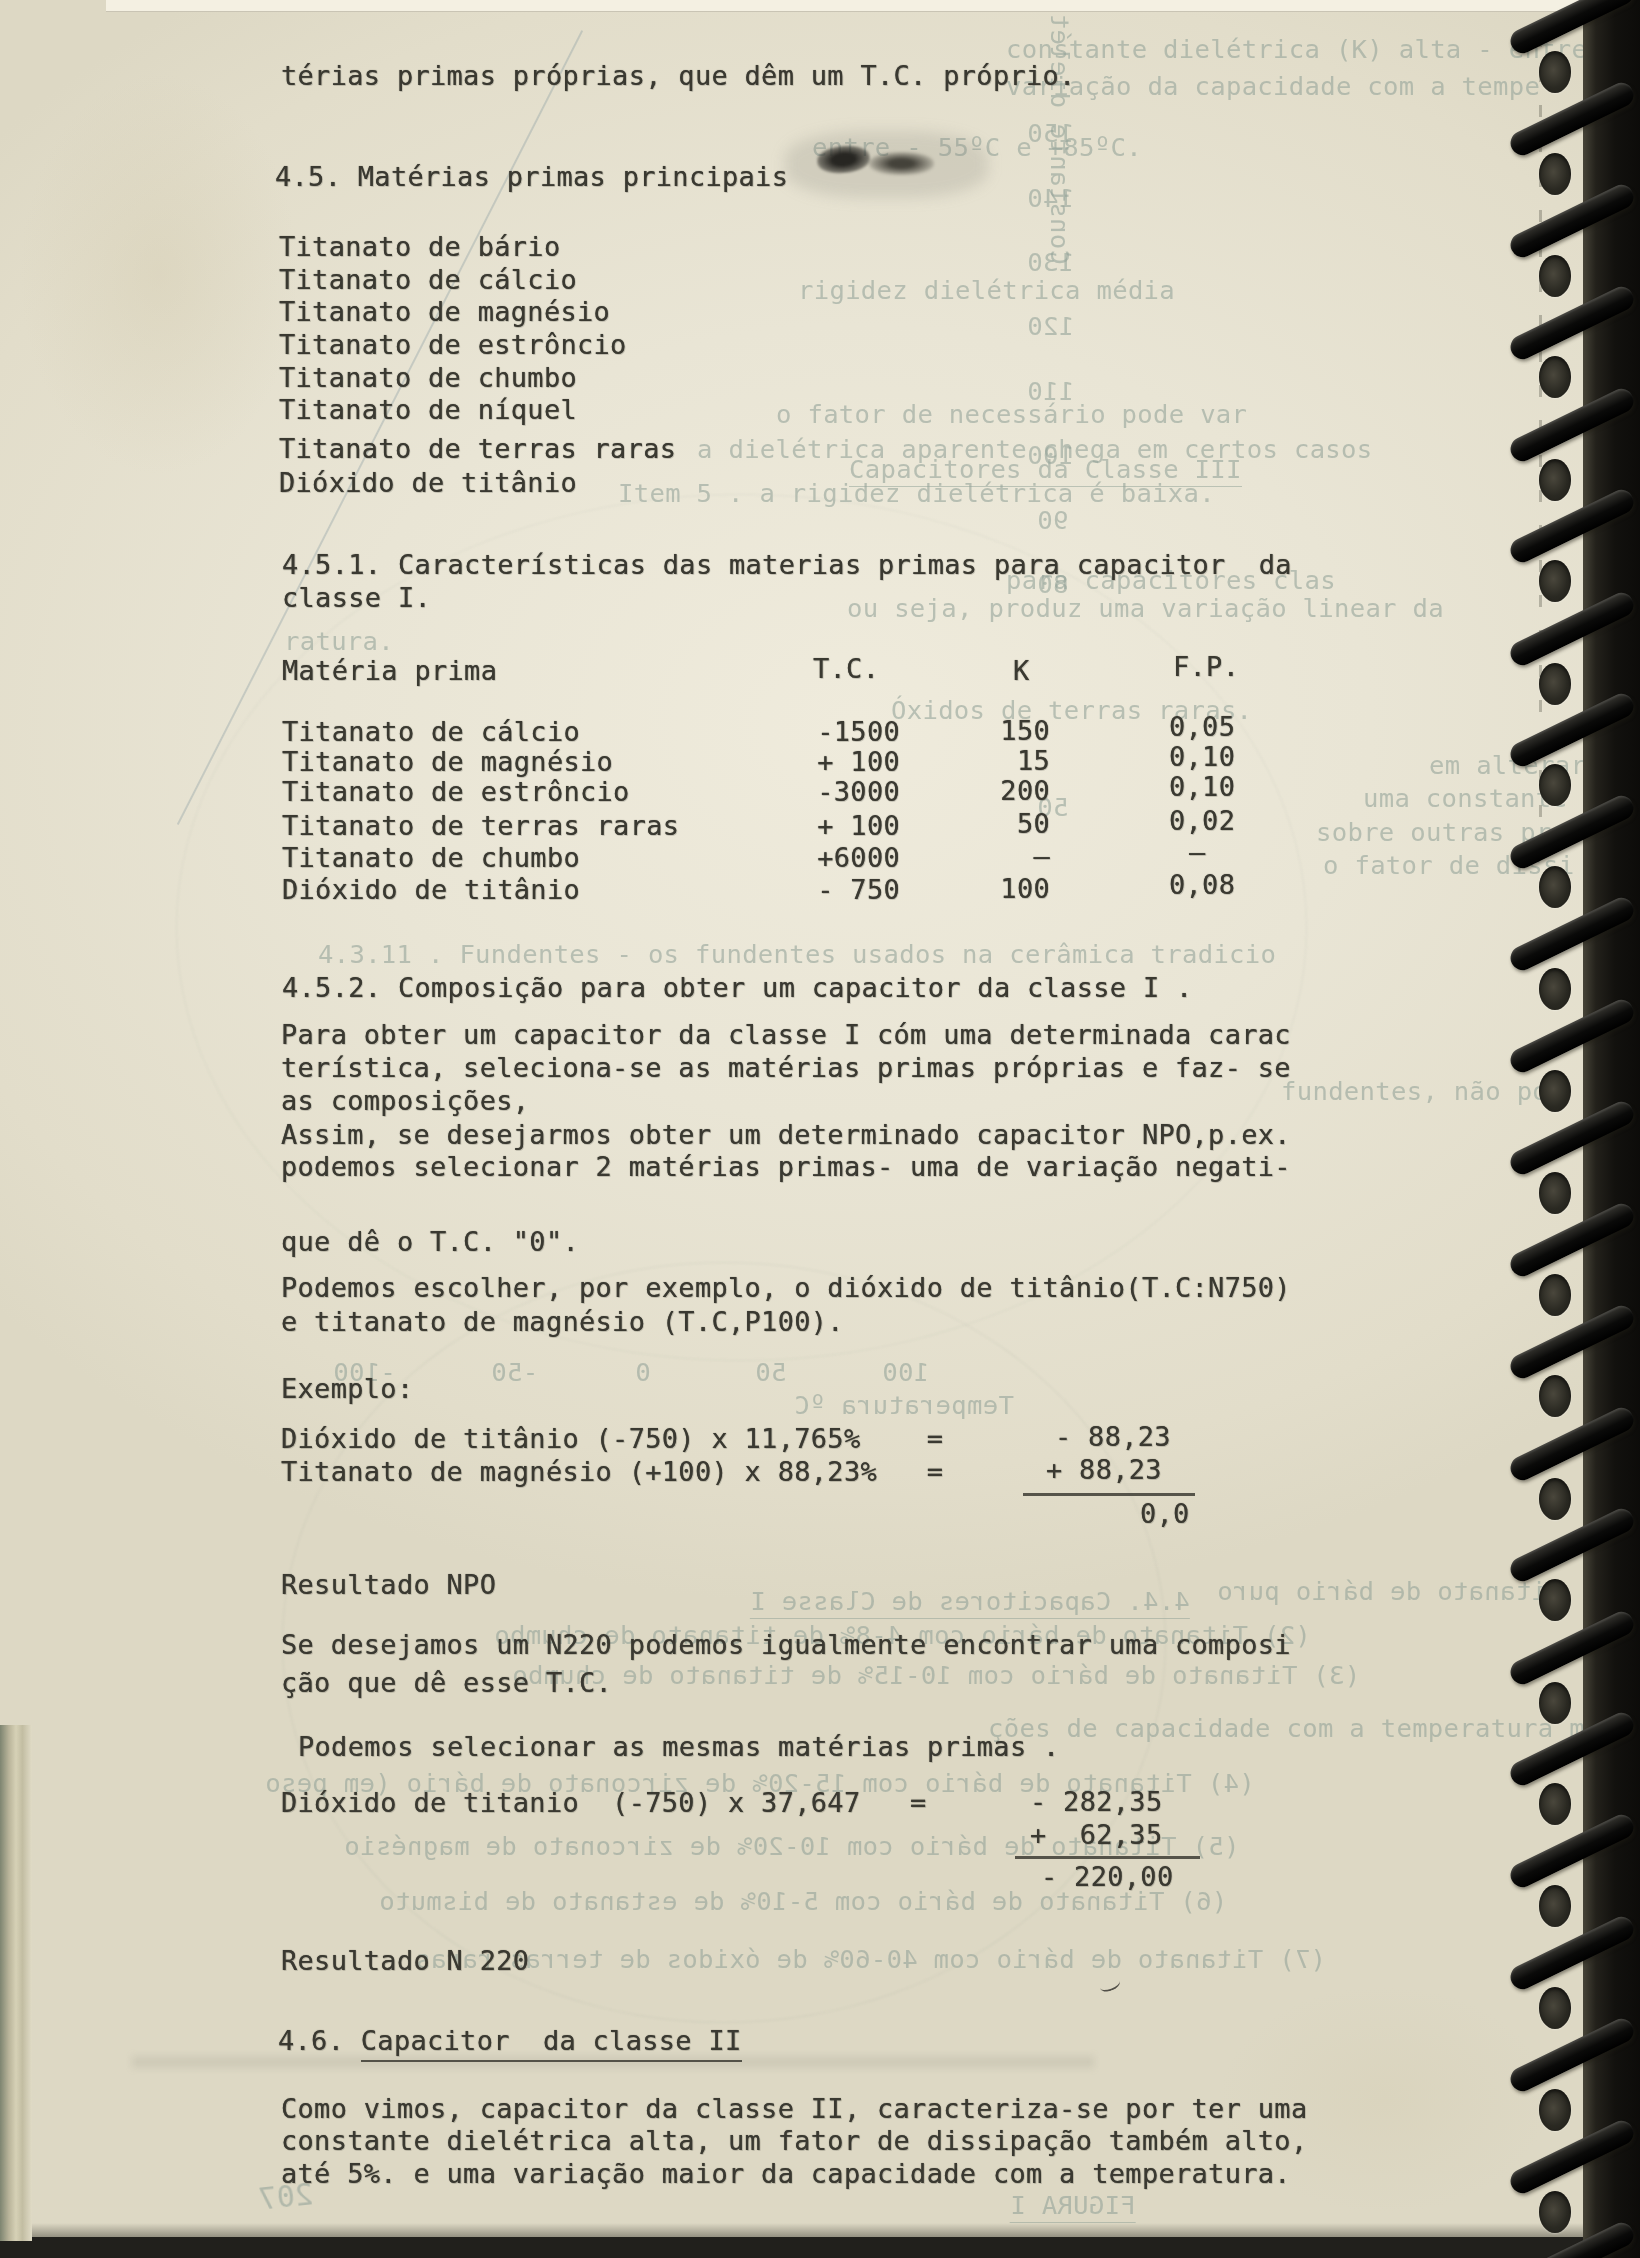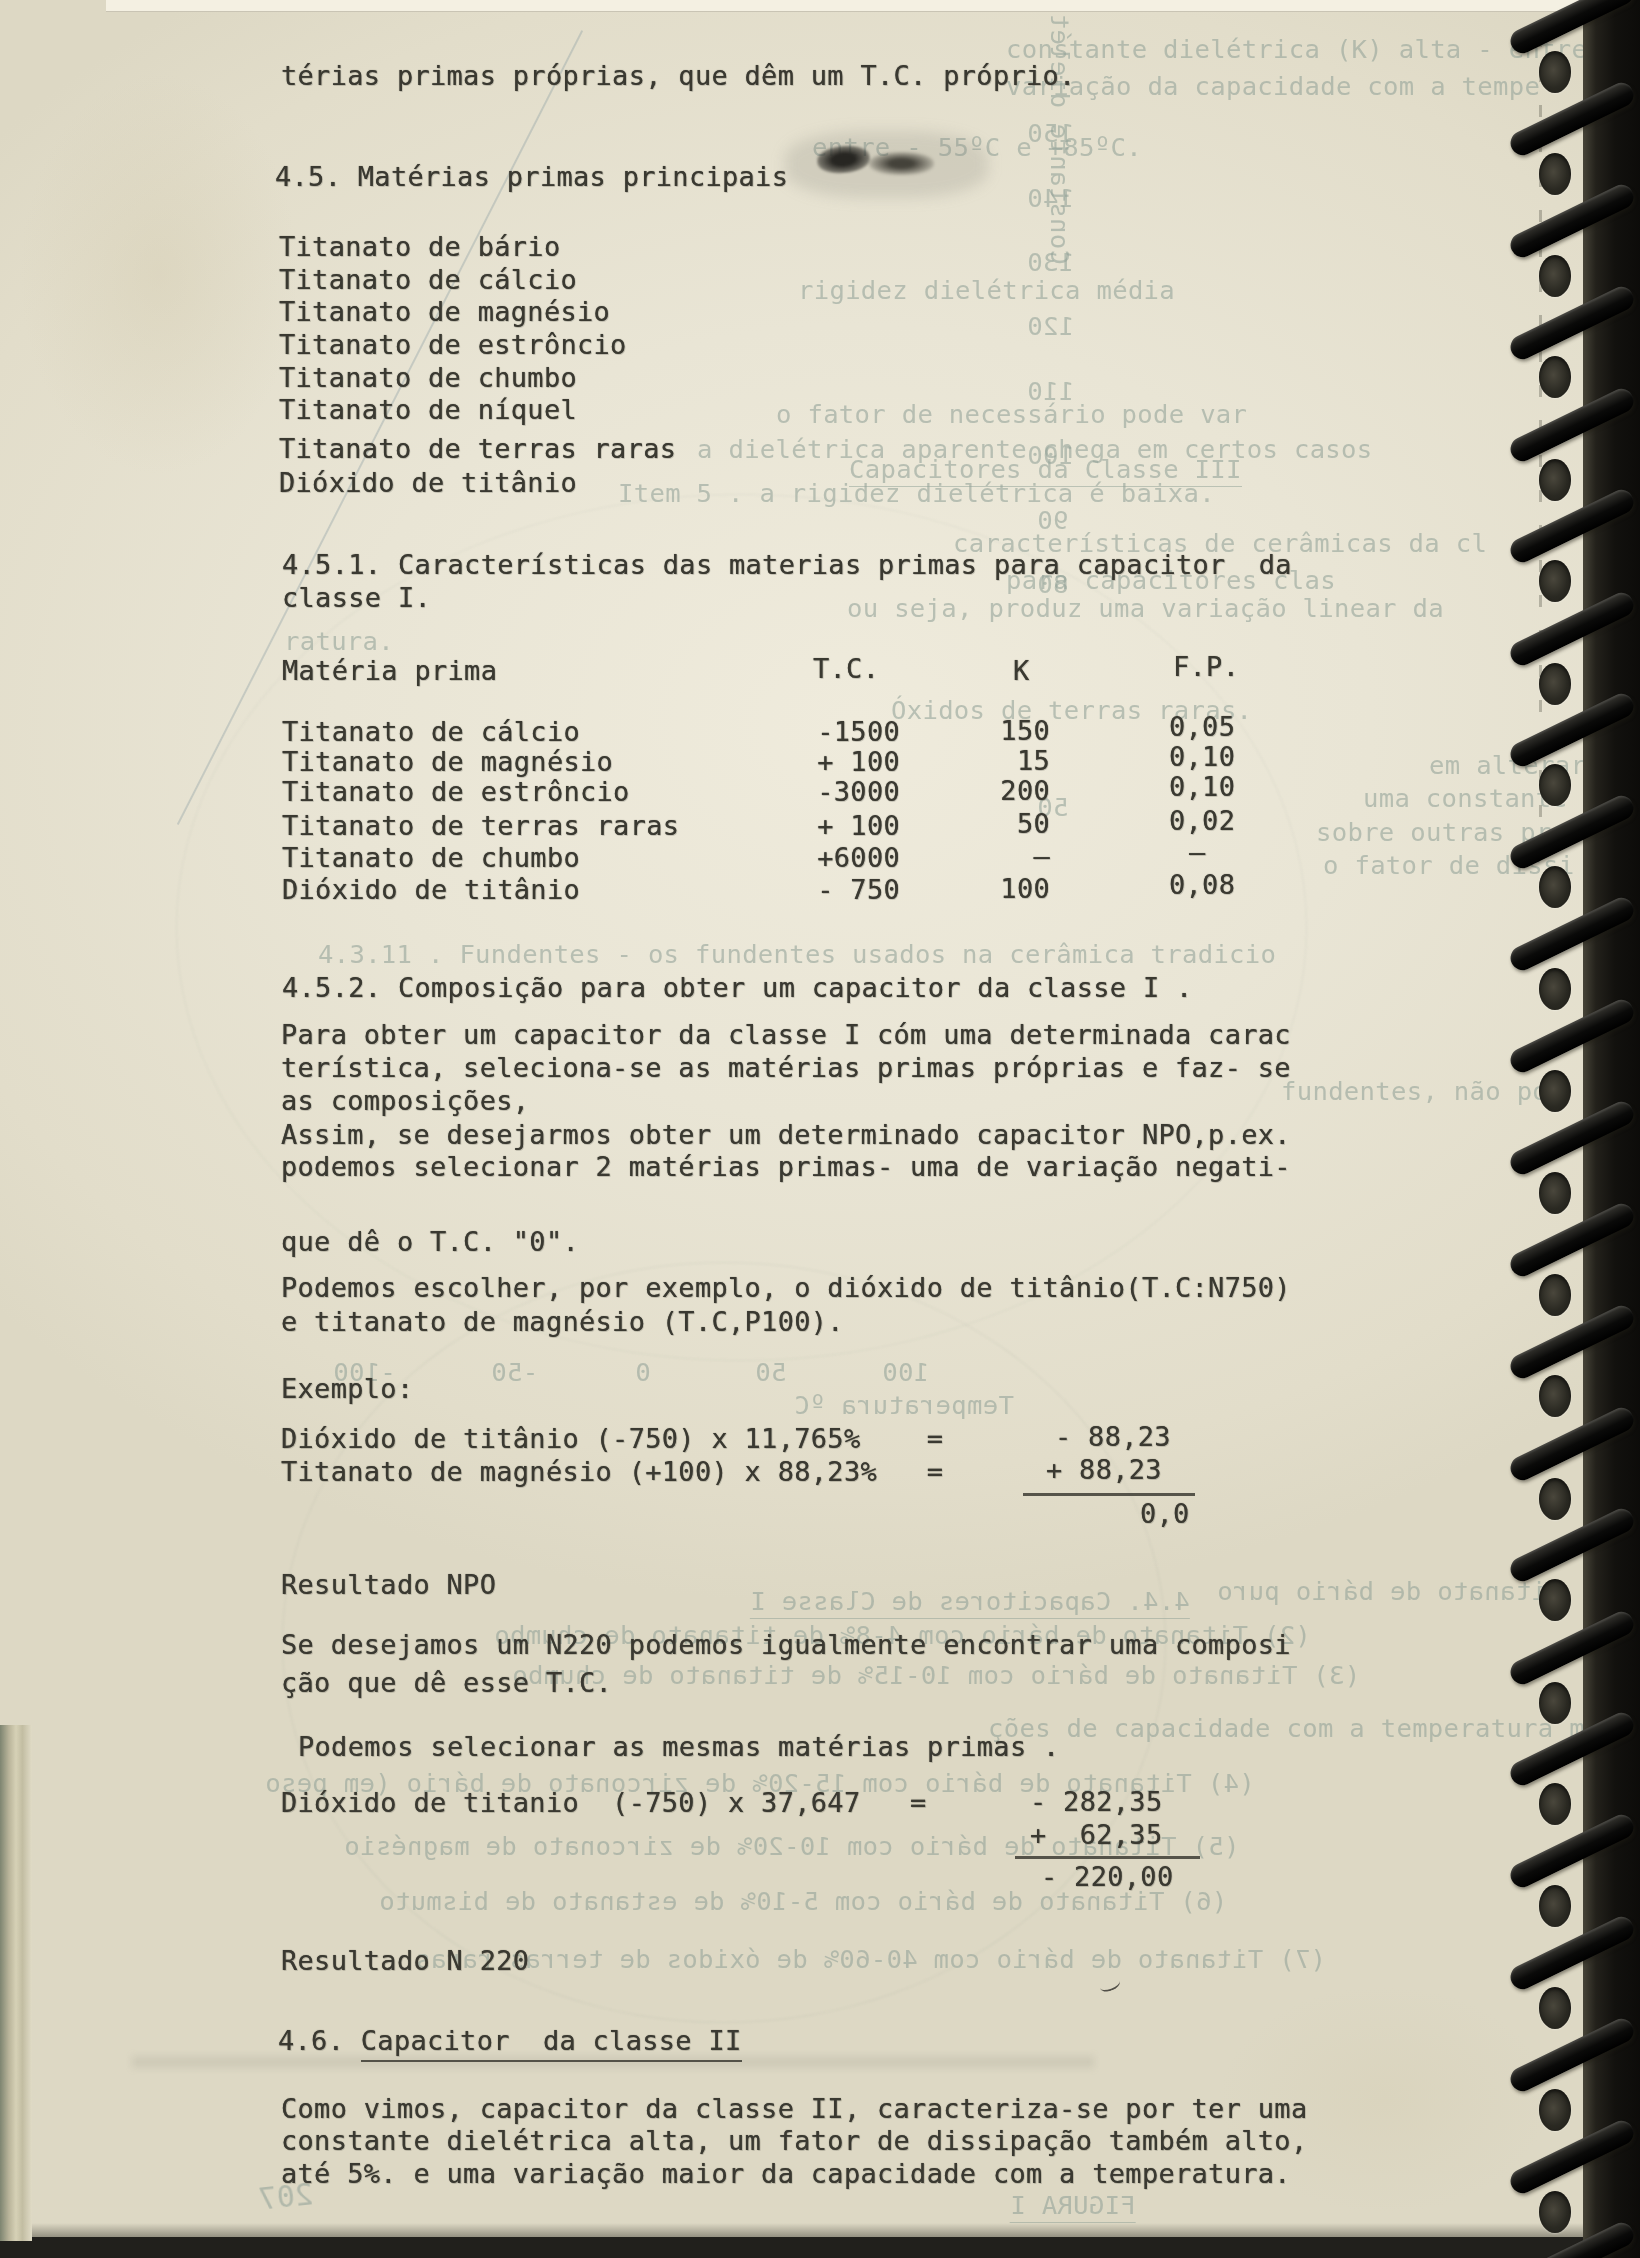--- a/index.html
+++ b/index.html
@@ -69,21 +69,20 @@
   <div class="crease artifact"></div>
   <div class="dashes artifact"></div>
   <div class="streak artifact"></div>
 
   <span class="g" style="left:1006px;top:34px">constante dielétrica (K) alta - entre</span>
   <span class="g" style="left:1006px;top:71px">variação da capacidade com a tempe</span>
   <span class="g" style="left:812px;top:132px">entre - 55ºC e +85ºC.</span>
   <span class="g" style="left:798px;top:275px">rigidez dielétrica média</span>
   <span class="g" style="left:1006px;top:565px">para capacitores clas</span>
   <span class="g gu" style="left:849px;top:454px">Capacitores da Classe III</span>
-  <span class="g" style="left:953px;top:528px">características de cerâmicas da cl</span>
   <span class="g" style="left:776px;top:399px">o fator de necessário pode var</span>
   <span class="g" style="left:697px;top:434px">a dielétrica aparente chega em certos casos</span>
   <span class="g" style="left:618px;top:478px">Item 5 . a rigidez dielétrica é baixa.</span>
   <span class="g" style="left:847px;top:593px">ou seja, produz uma variação linear da</span>
   <span class="g" style="left:284px;top:626px">ratura.</span>
   <span class="g" style="left:891px;top:695px">Óxidos de terras raras.</span>
   <span class="g" style="left:1429px;top:750px">em alterar</span>
   <span class="g" style="left:1363px;top:783px">uma constante</span>
   <span class="g" style="left:1316px;top:817px">sobre outras pro -</span>
   <span class="g" style="left:1323px;top:850px">o fator de dissi</span>

